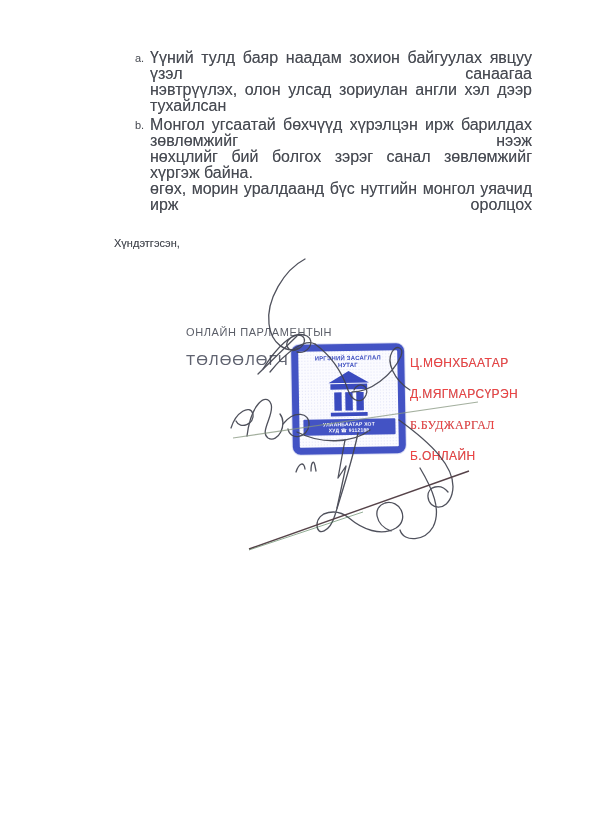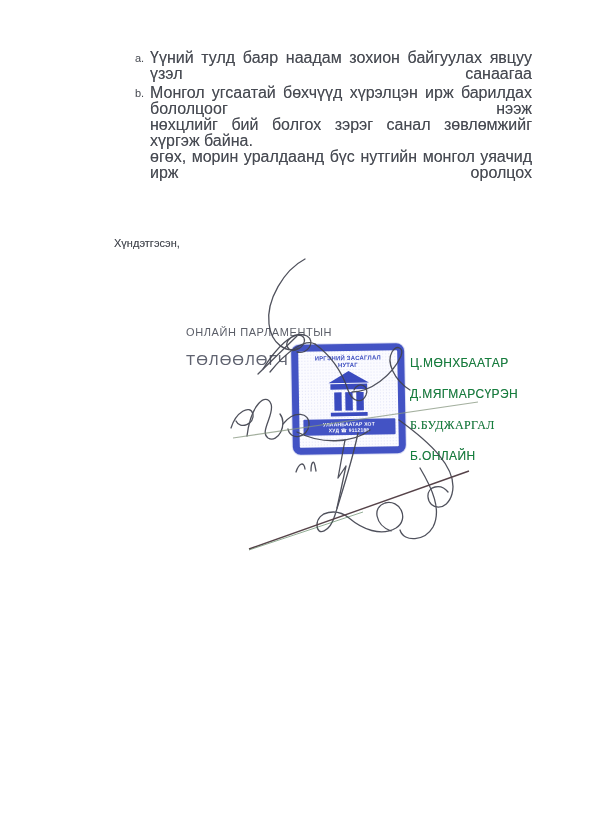--- a/index.html
+++ b/index.html
@@ -15,21 +15,21 @@
   .jline{font-size:16px;line-height:16px;text-align:justify;text-align-last:justify;
          color:#474a52;text-shadow:0 0 .4px rgba(70,74,82,.55);white-space:normal;}
   .jline.last{text-align-last:left;}
   .closing{position:absolute;left:78px;top:192px;width:480px;font-size:11px;line-height:16px;
            white-space:nowrap;text-shadow:0 0 .4px rgba(70,74,82,.55);}
   .salutation{position:absolute;left:114px;top:235px;font-size:11px;line-height:16px;
               text-shadow:0 0 .4px rgba(70,74,82,.55);}
   
   .org1{position:absolute;left:186px;top:326px;font-size:11px;letter-spacing:.6px;color:#5b5e68;}
   .org2{position:absolute;left:186px;top:351px;font-size:15px;letter-spacing:1px;color:#606370;}
-  .name{position:absolute;left:410px;font-size:12px;letter-spacing:.4px;color:#15803d;
+  .name{position:absolute;left:410px;font-size:12px;letter-spacing:.4px;color:#ef4444;
         text-shadow:0 0 .4px rgba(76,79,89,.5);}
   .name1{top:356px;} .name2{top:387px;} .name3{top:418px;font-family:Liberation Serif, serif;} .name4{top:449px;}
   
   .stamp{
     position:absolute;left:292px;top:344px;width:113px;height:110px;box-sizing:border-box;
     border:7px solid #4353c4;border-radius:8px;background:#fbfbff;
     display:flex;flex-direction:column;align-items:center;transform:rotate(-1deg);
     box-shadow:0 0 0 1px rgba(67,83,196,.18);
   }
   .stamp::after{
@@ -51,26 +51,27 @@
 </head>
 <body>
 
 <div class="page">
 
   <div class="list">
     <div class="list-item">
       <div class="marker">a.</div>
       <div class="lines">
         <div class="jline">Үүний тулд баяр наадам зохион байгуулах явцуу үзэл санаагаа</div>
+        <div class="jline">нэвтрүүлэх, олон улсад зориулан англи хэл дээр тухайлсан</div>
       </div>
     </div>
     <div class="list-item">
       <div class="marker">b.</div>
       <div class="lines">
-        <div class="jline">Монгол угсаатай бөхчүүд хүрэлцэн ирж барилдах бололцоог нээж</div>
+        <div class="jline">Монгол угсаатай бөхчүүд хүрэлцэн ирж барилдах зөвлөмжийг нээж</div>
         <div class="jline last">нөхцлийг бий болгох зэрэг санал зөвлөмжийг хүргэж байна.</div>
         <div class="jline">өгөх, морин уралдаанд бүс нутгийн монгол уяачид ирж оролцох</div>
       </div>
     </div>
   </div>
 
   <div class="salutation">Хүндэтгэсэн,</div>
 
   <div class="org1">ОНЛАЙН ПАРЛАМЕНТЫН</div>
   <div class="org2">ТӨЛӨӨЛӨГЧ</div>

